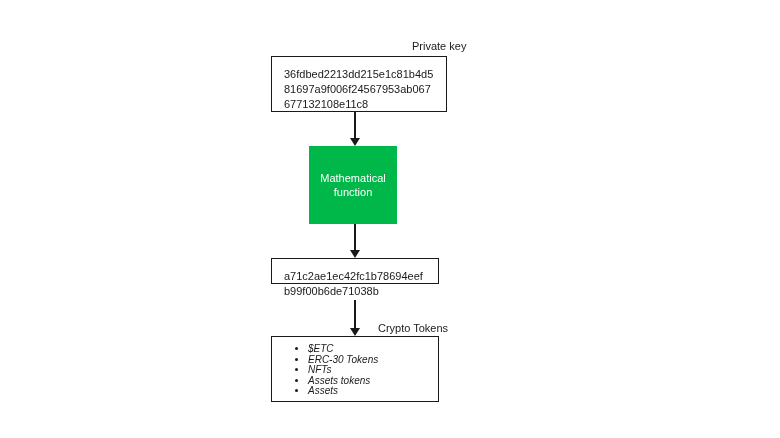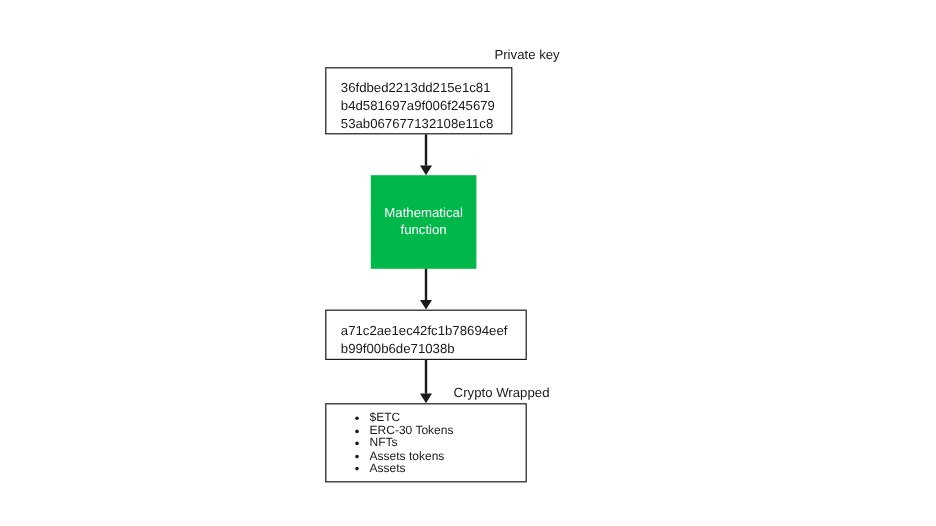--- a/index.html
+++ b/index.html
@@ -41,21 +41,21 @@
     font-size: 11px;
     line-height: 15px;
     word-break: break-all;
     color: #1a1a1a;
   }
 
   
   #private-key-box {
     left: 271px;
     top: 56px;
-    width: 156px;
+    width: 176px;
     height: 56px;
   }
   #private-key-label {
     left: 380px;
     top: 40px;
     margin-left: 32px;
   }
 
   
   #function-box {
@@ -74,21 +74,21 @@
     color: #ffffff;
     font-size: 11px;
     line-height: 14px;
   }
 
   
   #address-box {
     left: 271px;
     top: 258px;
     width: 168px;
-    height: 42px;
+    height: 26px;
   }
   #address-label {
     left: 380px;
     top: 244px;
     margin-top: 24px;
   }
 
   
   #assets-box {
     left: 271px;
@@ -106,20 +106,21 @@
     margin: 0;
     padding: 0 0 0 26px;
     list-style: disc;
   }
   ul.assets li {
     font-size: 10px;
     line-height: 10.5px;
     color: #1a1a1a;
     margin: 0;
     padding: 0;
+    font-style: italic;
   }
 
   
   .arrow {
     position: absolute;
     width: 10px;
   }
   .arrow .shaft {
     position: absolute;
     left: 4px;
@@ -177,21 +178,21 @@
 
   <div class="label" id="address-label">Address</div>
 
   <div class="box hexbox" id="address-box">a71c2ae1ec42fc1b78694eefb99f00b6de71038b</div>
 
   <div class="arrow" id="arrow-3">
     <div class="shaft"></div>
     <div class="head"></div>
   </div>
 
-  <div class="label" id="assets-label">Crypto Wrapped</div>
+  <div class="label" id="assets-label">Crypto Tokens</div>
 
   <div class="box" id="assets-box">
     <ul class="assets">
       <li>$ETC</li>
       <li>ERC-30 Tokens</li>
       <li>NFTs</li>
       <li>Assets tokens</li>
       <li>Assets</li>
     </ul>
   </div>

